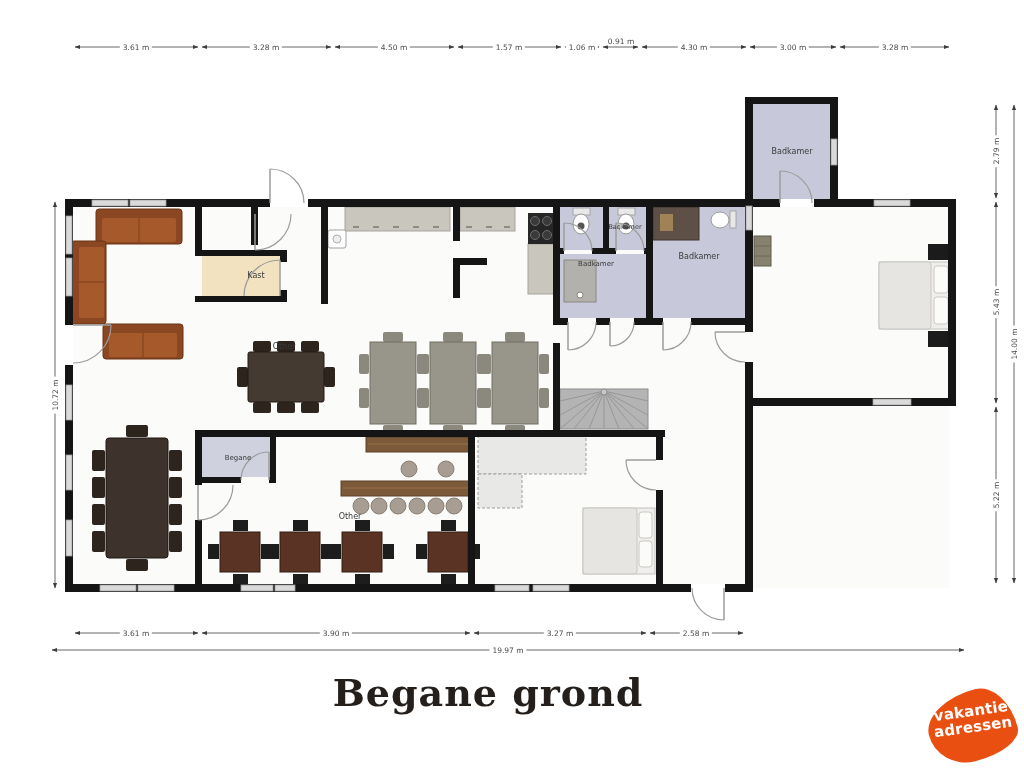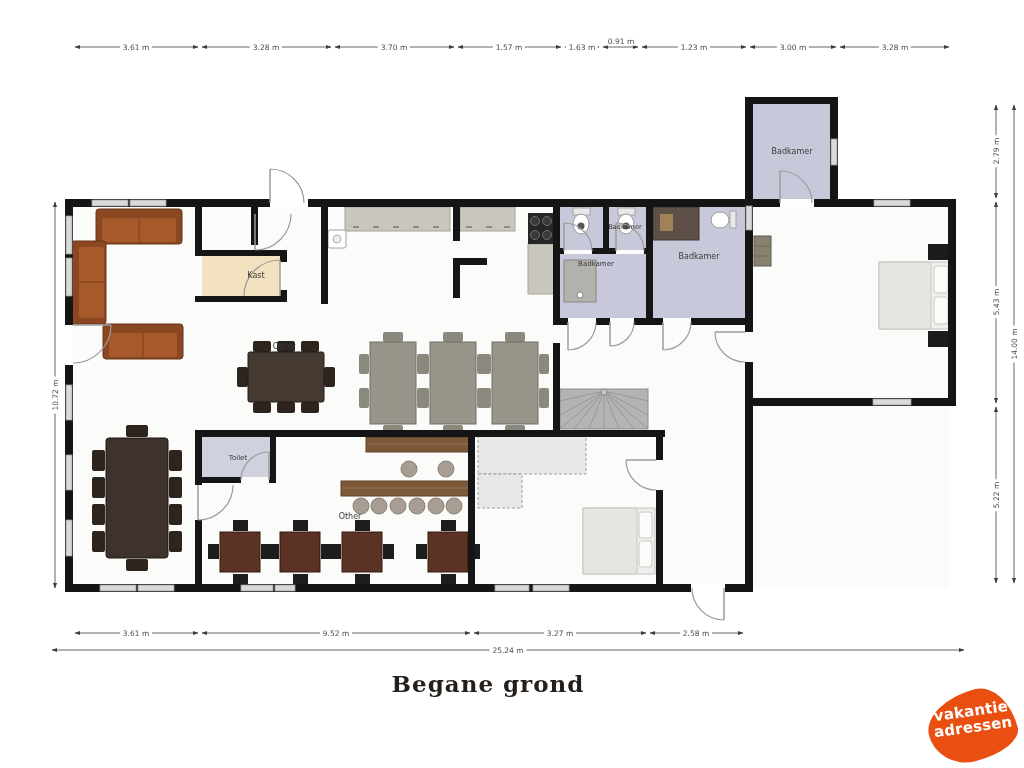--- a/index.html
+++ b/index.html
@@ -7,21 +7,21 @@
           font-family:"DejaVu Sans",sans-serif;margin-left:8px;}
   .plan-svg{position:absolute;left:0;top:0;}
   .lbl{position:absolute;transform:translate(-50%,-50%);font-size:7.5px;color:#4a4a4a;
        background:#ffffff;padding:0 3px;white-space:nowrap;line-height:9px;}
   .lbl.vert{transform:translate(-50%,-50%) rotate(-90deg);}
   .room-lbl{position:absolute;transform:translate(-50%,-50%);color:#3a3a3a;font-size:8px;
             white-space:nowrap;background:transparent;line-height:9px;}
   .room-lbl.tiny{font-size:6.5px;}
   .room-lbl.small{font-size:7px;}
   .title{position:absolute;left:480px;top:670px;transform:translateX(-50%);
-         font-family:"DejaVu Serif",serif;font-weight:bold;font-size:23px;color:#241f1b;
+         font-family:"DejaVu Serif",serif;font-weight:bold;font-size:38px;color:#241f1b;
          letter-spacing:1px;white-space:nowrap;}
   .logo{position:absolute;left:916px;top:687px;width:96px;height:78px;}
   .logo-blob{position:absolute;left:4px;top:4px;width:88px;height:70px;background:#e84f11;
              border-radius:64% 36% 56% 44% / 48% 68% 32% 52%;transform:rotate(-14deg);}
   .logo-text{position:absolute;left:0;top:16px;width:96px;text-align:center;
              transform:rotate(-8deg);color:#ffffff;font-weight:bold;font-size:15px;
              line-height:16px;letter-spacing:0.2px;}
 </style>
 </head>
 <body>
@@ -359,46 +359,46 @@
     <line x1="47" y1="202" x2="47" y2="588" marker-start="url(#arr)" marker-end="url(#arr)"></line>
     <line x1="988" y1="105" x2="988" y2="198" marker-start="url(#arr)" marker-end="url(#arr)"></line>
     <line x1="988" y1="202" x2="988" y2="403" marker-start="url(#arr)" marker-end="url(#arr)"></line>
     <line x1="988" y1="407" x2="988" y2="583" marker-start="url(#arr)" marker-end="url(#arr)"></line>
     <line x1="1006" y1="105" x2="1006" y2="583" marker-start="url(#arr)" marker-end="url(#arr)"></line>
   </g>
 </svg>
 
 <span class="lbl" style="left:128px;top:47px">3.61 m</span>
 <span class="lbl" style="left:258px;top:47px">3.28 m</span>
-<span class="lbl" style="left:386px;top:47px">3.70 m</span>
+<span class="lbl" style="left:386px;top:47px">4.50 m</span>
 <span class="lbl" style="left:501px;top:47px">1.57 m</span>
-<span class="lbl" style="left:574px;top:47px">1.63 m</span>
+<span class="lbl" style="left:574px;top:47px">1.06 m</span>
 <span class="lbl" style="left:613px;top:41px">0.91 m</span>
-<span class="lbl" style="left:686px;top:47px">1.23 m</span>
+<span class="lbl" style="left:686px;top:47px">4.30 m</span>
 <span class="lbl" style="left:785px;top:47px">3.00 m</span>
 <span class="lbl" style="left:887px;top:47px">3.28 m</span>
 
 <span class="lbl" style="left:128px;top:633px">3.61 m</span>
-<span class="lbl" style="left:328px;top:633px">9.52 m</span>
+<span class="lbl" style="left:328px;top:633px">3.90 m</span>
 <span class="lbl" style="left:552px;top:633px">3.27 m</span>
 <span class="lbl" style="left:688px;top:633px">2.58 m</span>
-<span class="lbl" style="left:500px;top:650px">25.24 m</span>
+<span class="lbl" style="left:500px;top:650px">19.97 m</span>
 
 <span class="lbl vert" style="left:47px;top:395px">10.72 m</span>
 <span class="lbl vert" style="left:988px;top:151px">2.79 m</span>
 <span class="lbl vert" style="left:988px;top:302px">5.43 m</span>
 <span class="lbl vert" style="left:988px;top:495px">5.22 m</span>
 <span class="lbl vert" style="left:1006px;top:344px">14.00 m</span>
 
 <span class="room-lbl" style="left:784px;top:151px">Badkamer</span>
 <span class="room-lbl tiny" style="left:617px;top:227px">Badkamer</span>
 <span class="room-lbl small" style="left:588px;top:264px">Badkamer</span>
 <span class="room-lbl" style="left:691px;top:256px">Badkamer</span>
 <span class="room-lbl" style="left:248px;top:275px">Kast</span>
-<span class="room-lbl small" style="left:230px;top:458px">Toilet</span>
+<span class="room-lbl small" style="left:230px;top:458px">Begane</span>
 <span class="room-lbl" style="left:276px;top:346px">Other</span>
 <span class="room-lbl" style="left:342px;top:516px">Other</span>
 
 <div class="title">Begane grond</div>
 
 <div class="logo">
   <div class="logo-blob"></div>
   <div class="logo-text">
     <div>vakantie</div>
     <div>adressen</div>

